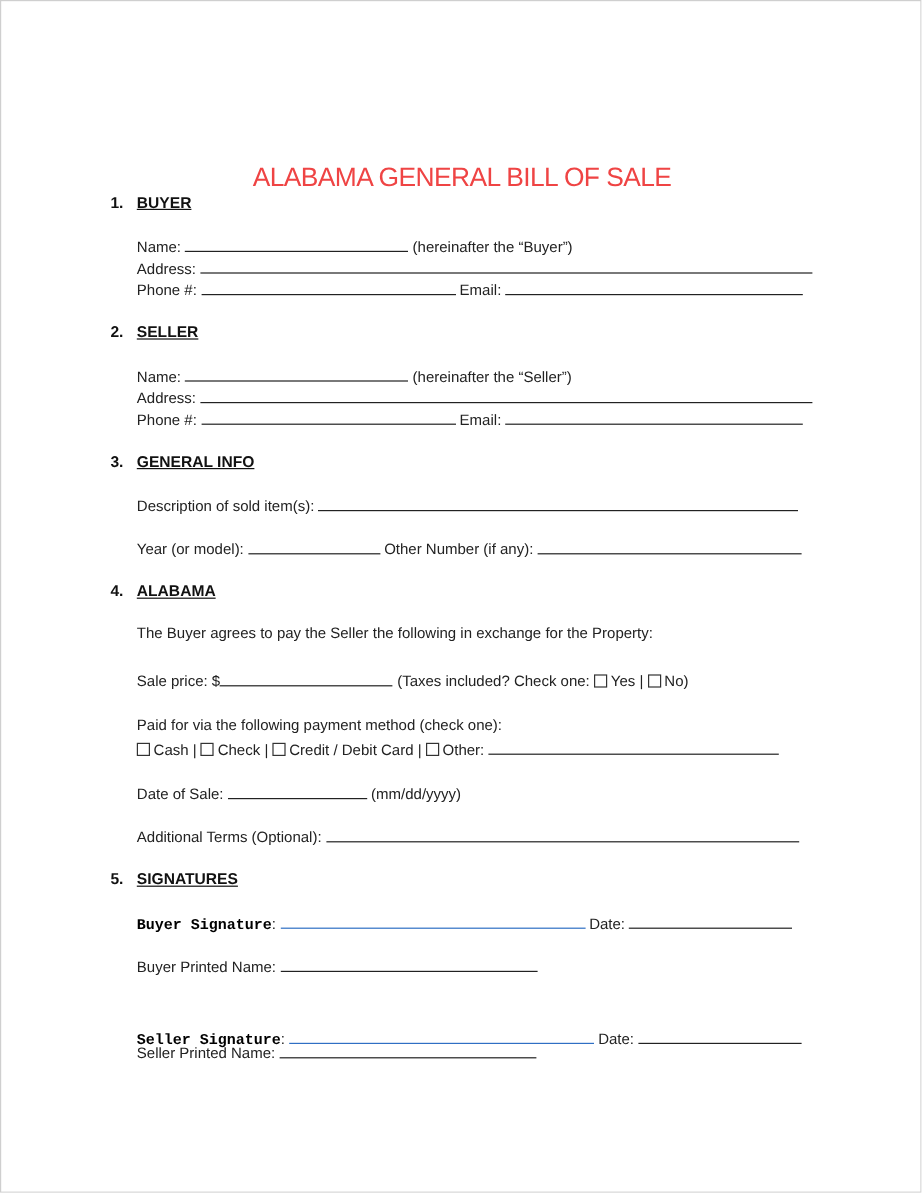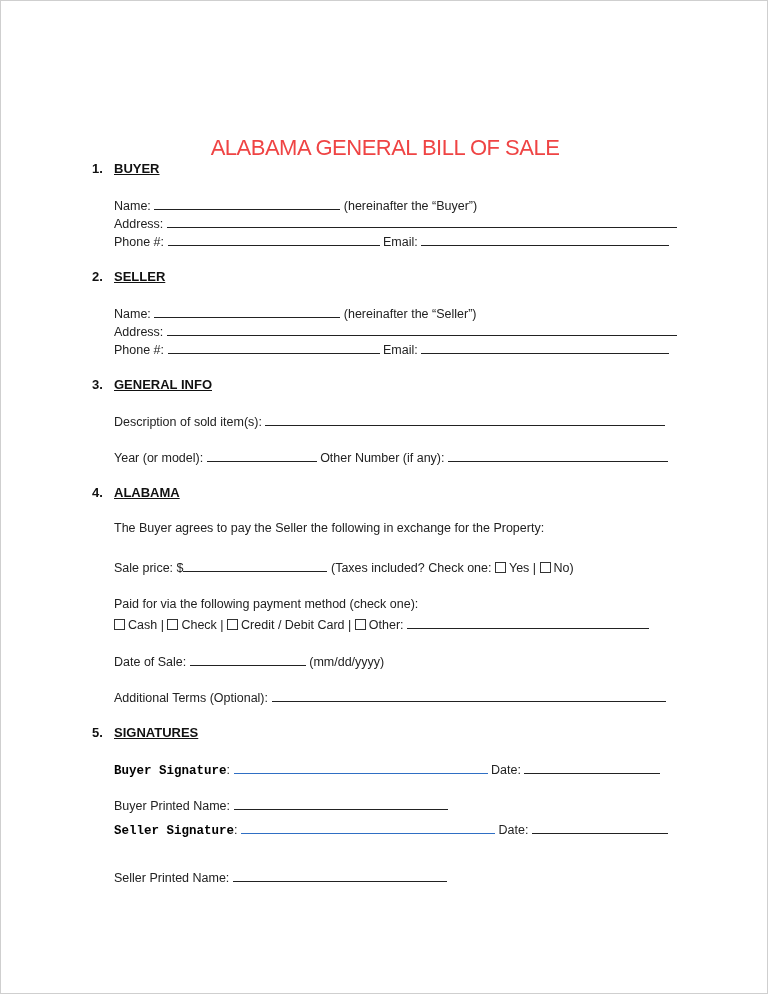--- a/index.html
+++ b/index.html
@@ -52,16 +52,16 @@
   <div class="line" style="top:596px">Paid for via the following payment method (check one):</div>
   <div class="line" style="top:615px"><span class="box"></span><span>Cash</span> <span>|</span> <span class="box"></span><span>Check</span> <span>|</span> <span class="box"></span><span>Credit / Debit Card</span> <span>|</span> <span class="box"></span><span>Other:</span> <span class="blank" style="width:242px"></span></div>
   <div class="line" style="top:652px"><span>Date of Sale:</span> <span class="blank" style="width:116px"></span> <span>(mm/dd/yyyy)</span></div>
   <div class="line" style="top:688px"><span>Additional Terms (Optional):</span> <span class="blank" style="width:394px"></span></div>
 
   <div class="sec" style="top:724px">
     <span class="num">5.</span><span>SIGNATURES</span>
   </div>
   <div class="line" style="top:760px"><span class="bold">Buyer Signature</span><span>:</span> <span class="sig" style="width: 254px; border-bottom-color: rgb(47, 111, 196);"></span> <span>Date:</span> <span class="blank" style="width:136px"></span></div>
   <div class="line" style="top:796px"><span>Buyer Printed Name:</span> <span class="blank" style="width:214px"></span></div>
-  <div class="line" style="top:820px"><span class="bold">Seller Signature</span><span>:</span> <span class="sig" style="width: 254px; border-bottom-color: rgb(47, 111, 196);"></span> <span>Date:</span> <span class="blank" style="width:136px"></span></div>
+  <div class="line" style="top:856px"><span class="bold">Seller Signature</span><span>:</span> <span class="sig" style="width: 254px; border-bottom-color: rgb(47, 111, 196);"></span> <span>Date:</span> <span class="blank" style="width:136px"></span></div>
   <div class="line" style="top:868px"><span>Seller Printed Name:</span> <span class="blank" style="width:214px"></span></div>
 
 </div>
 
 </body></html>

